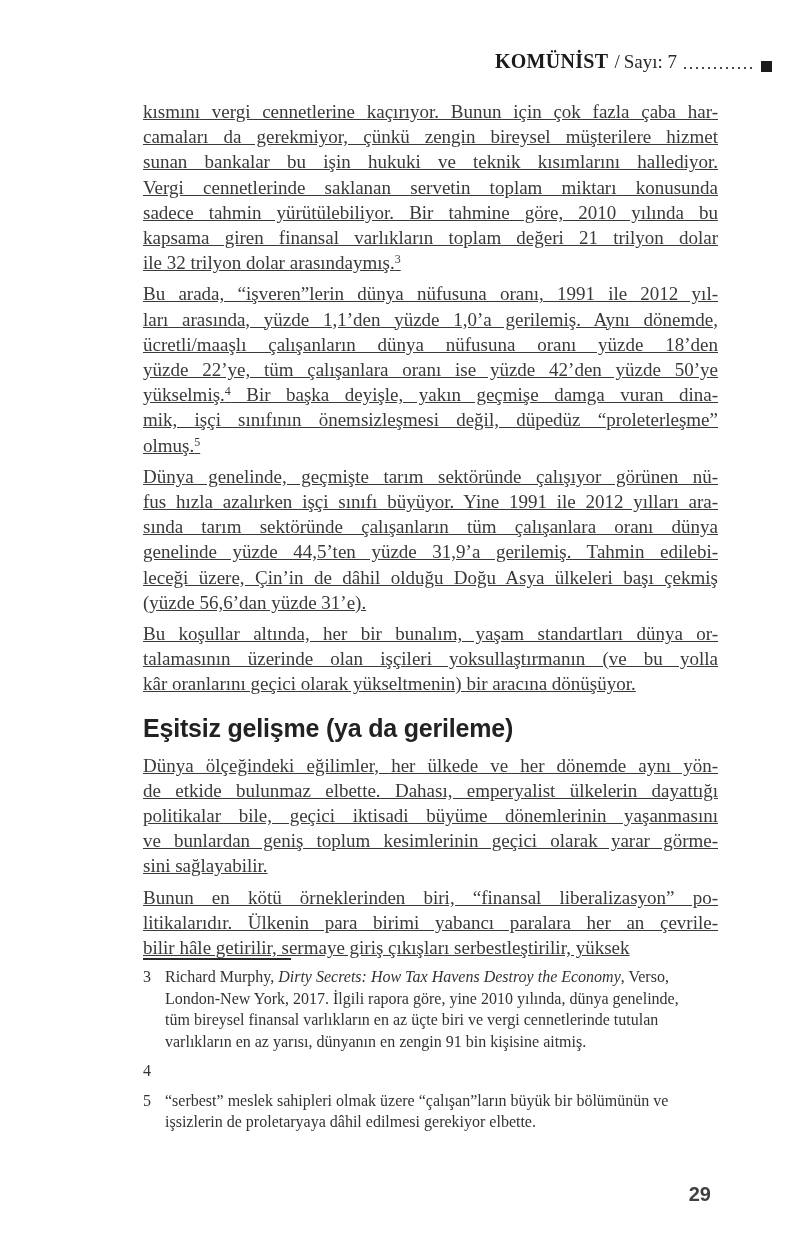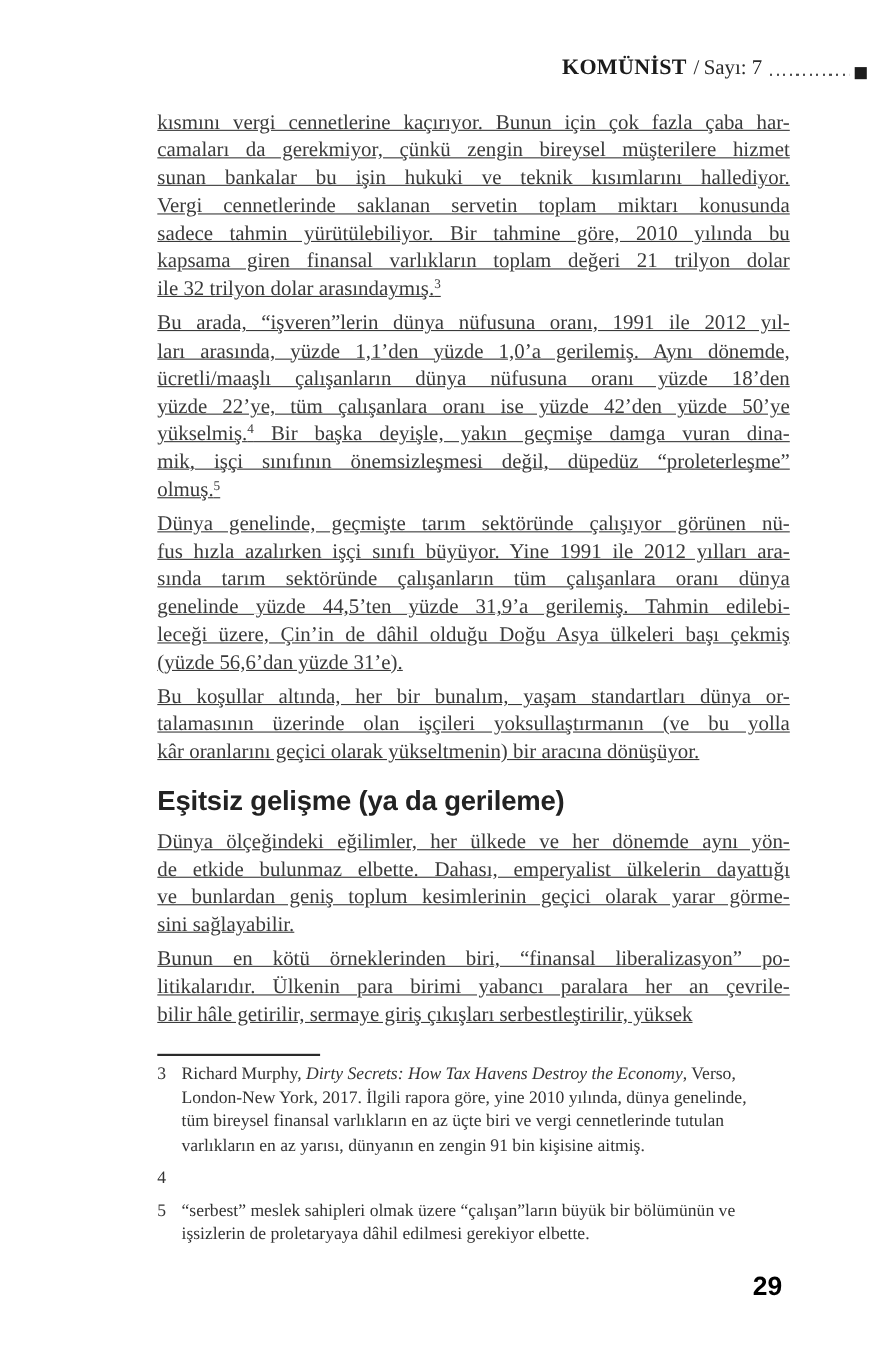--- a/index.html
+++ b/index.html
@@ -7,21 +7,21 @@
     position:relative;
     width:798px; height:1241px;
     background:#ffffff;
     font-family:"Liberation Serif", serif;
     color:#3a3a3a;
     overflow:hidden;
   }
 
   
   .header {
-    position:absolute; top:50px; right:10px;
+    position:absolute; top:50px; right:26px;
     display:flex; align-items:center;
     color:#1b1b1b;
   }
   .journal { font-weight:bold; font-size:20px; letter-spacing:0.3px; }
   .hdr-sep { font-size:19px; margin:0 4px 0 6px; color:#2a2a2a; }
   .issue  { font-size:19px; color:#2a2a2a; }
   .leader {
     width:72px; height:2px; margin:0 5px 0 7px;
     align-self:flex-end; margin-bottom:4px;
     background-image:repeating-linear-gradient(to right,#4a4a4a 0 2px,transparent 2px 6px);
@@ -48,23 +48,23 @@
   
   .footnotes { position:absolute; left:143px; top:958px; width:600px; }
   .fn-sep { width:148px; height:2px; background:#2a2a2a; margin-bottom:6px; }
   .footnote { display:flex; margin-bottom:8px; font-size:16px; line-height:21.5px; color:#333333; }
   .fn-num { flex:none; width:22px; }
   .fn-line { white-space:nowrap; }
   .fn-line i { font-style:italic; }
 
   
   .page-number {
-    position:absolute; top:1156px; right:87px;
+    position:absolute; top:1183px; right:87px;
     font-family:"Liberation Sans", sans-serif;
-    font-weight:700; font-size:24px; color:#000000;
+    font-weight:700; font-size:20px; color:#404040;
   }
 </style>
 </head>
 <body>
 
 <div class="page">
 
   <div class="header">
     <span class="journal">KOMÜNİST</span>
     <span class="hdr-sep">/</span>
@@ -102,20 +102,21 @@
       </div>
       <div class="para">
         <div class="line">Bu koşullar altında, her bir bunalım, yaşam standartları dünya or-</div>
         <div class="line">talamasının üzerinde olan işçileri yoksullaştırmanın (ve bu yolla</div>
         <div class="line last">kâr oranlarını geçici olarak yükseltmenin) bir aracına dönüşüyor.</div>
       </div>
       <div class="section-heading">Eşitsiz gelişme (ya da gerileme)</div>
       <div class="para">
         <div class="line">Dünya ölçeğindeki eğilimler, her ülkede ve her dönemde aynı yön-</div>
         <div class="line">de etkide bulunmaz elbette. Dahası, emperyalist ülkelerin dayattığı</div>
+        <div class="line">politikalar bile, geçici iktisadi büyüme dönemlerinin yaşanmasını</div>
         <div class="line">ve bunlardan geniş toplum kesimlerinin geçici olarak yarar görme-</div>
         <div class="line last">sini sağlayabilir.</div>
       </div>
       <div class="para">
         <div class="line">Bunun en kötü örneklerinden biri, “finansal liberalizasyon” po-</div>
         <div class="line">litikalarıdır. Ülkenin para birimi yabancı paralara her an çevrile-</div>
         <div class="line last">bilir hâle getirilir, sermaye giriş çıkışları serbestleştirilir, yüksek</div>
       </div>
     </div>
 

